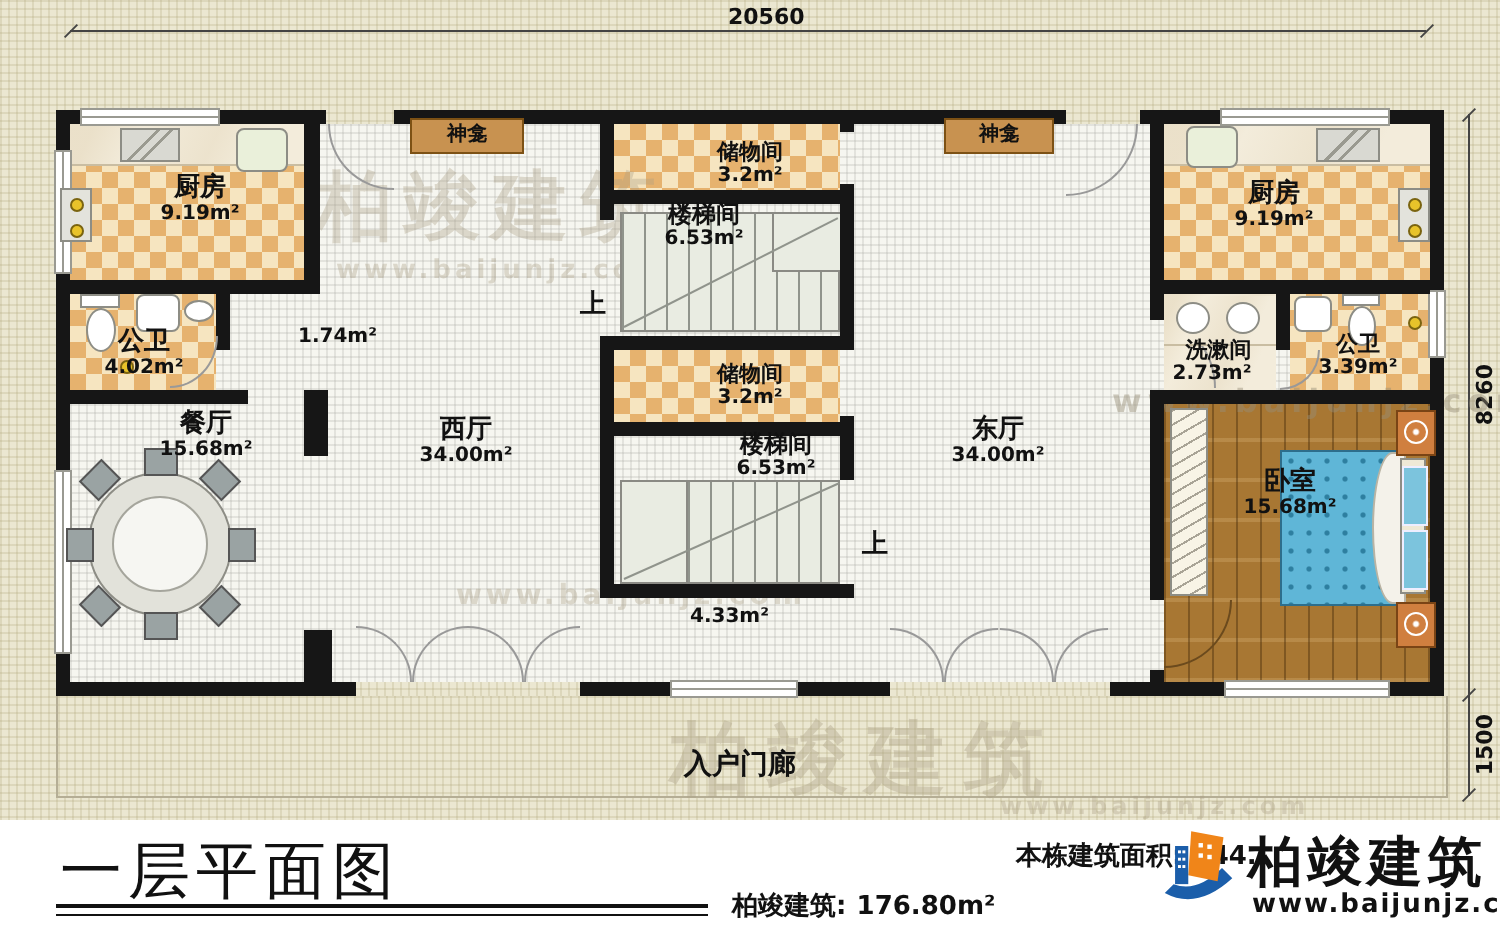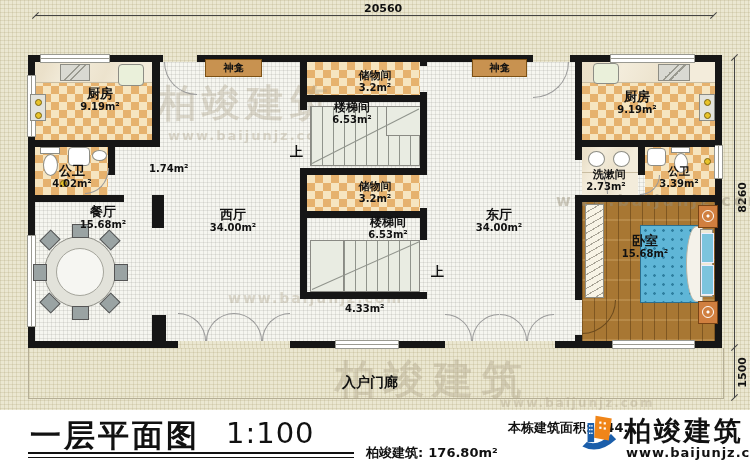--- a/index.html
+++ b/index.html
@@ -61,21 +61,21 @@
   .hatch{background-color:#f8f4e6;border:1px solid #8d8d85;
     background-image:repeating-linear-gradient(150deg,#a9a496 0 1px,transparent 1px 6px);}
   
   .wm{color:rgba(168,158,132,.35);font-weight:bold;white-space:nowrap;pointer-events:none;}
   
   .dimline{background:#444;}
   .dimtext{font-size:11px;font-weight:bold;white-space:nowrap;}
   .tick{width:9px;height:1px;background:#444;transform:rotate(-45deg);}
   .vert{writing-mode:vertical-rl;transform:rotate(180deg);}
   
-  .tb-title{font-size:31px;font-weight:bold;letter-spacing:3px;}
+  .tb-title{font-size:31px;font-weight:normal;letter-spacing:3px;}
   .tb-scale{font-size:29px;font-weight:500;letter-spacing:1px;}
   .tb-stat-label,.tb-stat-value{font-size:13px;font-weight:bold;}
   .tb-rule{background:#111;}
   .logo-brand{font-size:27px;font-weight:900;letter-spacing:3px;color:#111;}
   .logo-url{font-size:13px;font-weight:bold;letter-spacing:1px;color:#111;}
 </style>
 </head>
 <body>
 
 <div id="canvas">
@@ -301,21 +301,20 @@
     <div class="rname">卧室</div>
     <div class="rarea">15.68m²</div>
   </div>
   <div class="abs small" style="left:345px;top:303px;">4.33m²</div>
   <div class="abs rlabel" style="left:370px;top:383px;">
     <div class="rname" style="font-size:14px;">入户门廊</div>
   </div>
 
   <div class="abs" style="left:0;top:410px;width:750px;height:61px;background:#fff;"></div>
   <div class="abs tb-title" style="left:30px;top:415px;">一层平面图</div>
-  <div class="abs tb-scale" style="left:226px;top:416px;">1:100</div>
   <div class="abs tb-rule" style="left:28px;top:452px;width:326px;height:2px;"></div>
   <div class="abs tb-rule" style="left:28px;top:457px;width:326px;height:1px;"></div>
   <div class="abs" style="left:366px;top:442px;">
     <span class="tb-stat-label">柏竣建筑:</span>
     <span class="tb-stat-value">176.80m²</span>
   </div>
   <div class="abs" style="left:508px;top:417px;">
     <span class="tb-stat-label">本栋建筑面积:</span>
     <span class="tb-stat-value">544.</span>
   </div>

